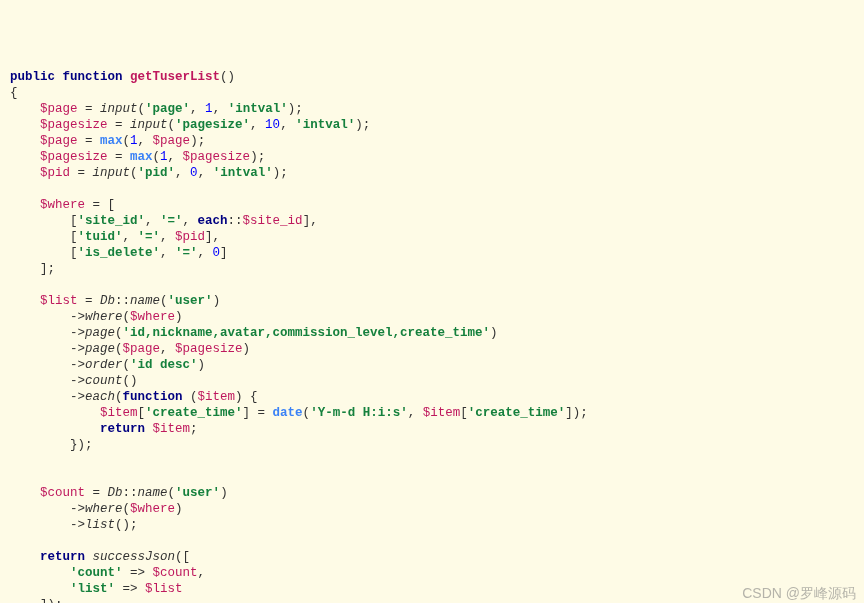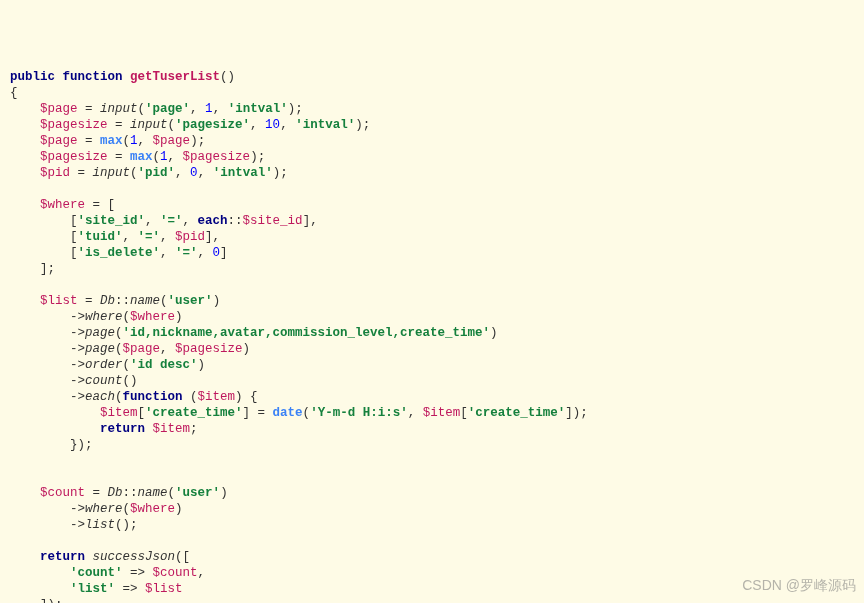--- a/index.html
+++ b/index.html
@@ -19,21 +19,21 @@
     .kw { color: #000080; font-weight: bold; }
     .fn { color: #3b82f6; }
     .var { color: #be185d; }
     .str { color: #15803d; font-weight: bold; }
     .num { color: #0000ff; }
     .fnname { color: #be185d; }
     .call { color: #333; font-style: italic; }
     .fb { font-weight: bold; }
     .watermark {
       position: absolute;
-      bottom: 8px;
+      bottom: 0;
       right: 8px;
       color: rgba(120, 120, 120, 0.55);
       font-size: 14px;
       font-family: Arial, sans-serif;
     }
   </style>
 </head>
 <body>
 
 

